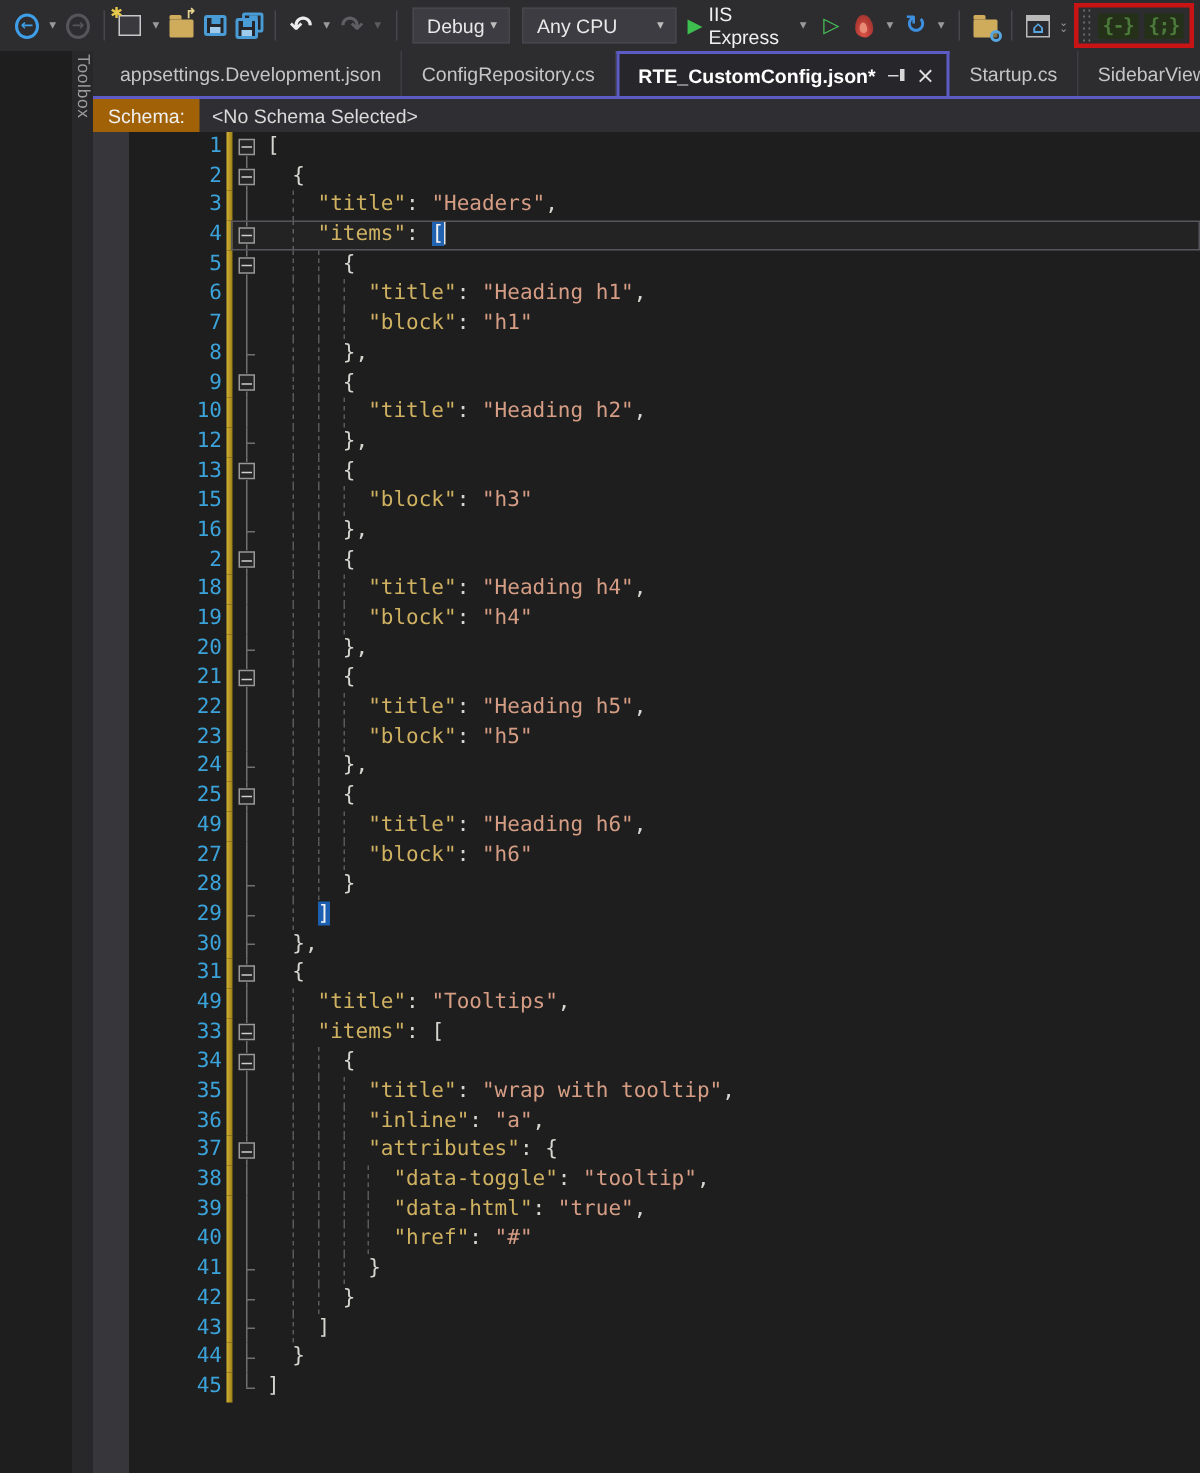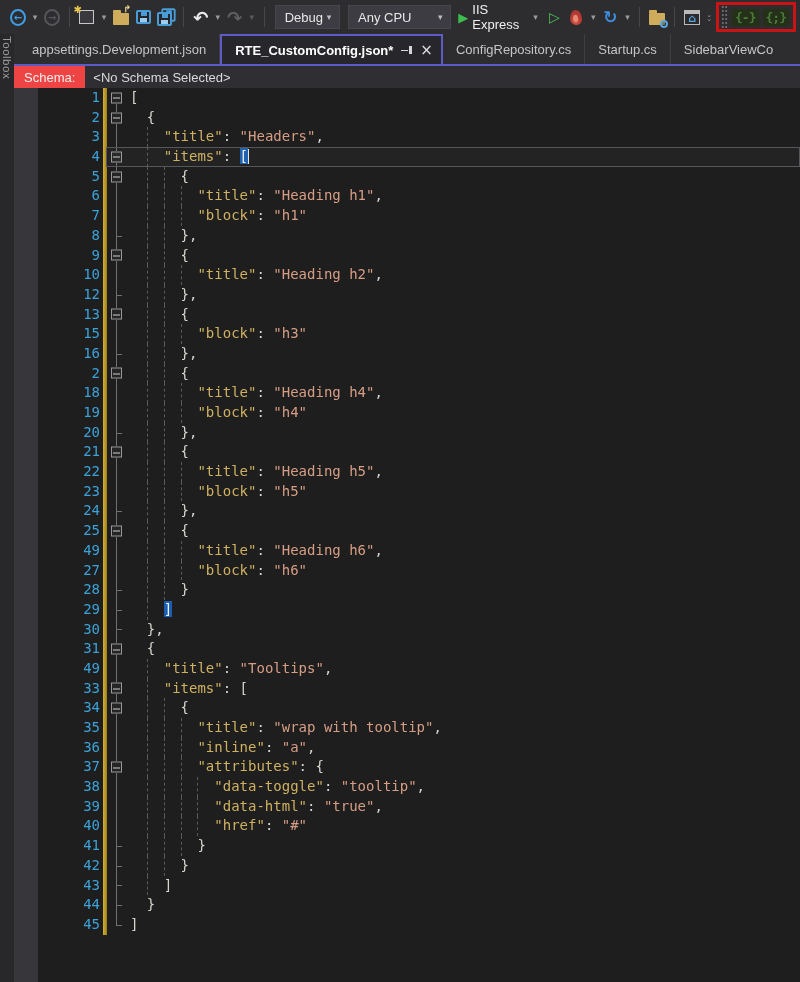--- a/index.html
+++ b/index.html
@@ -57,41 +57,41 @@
     display:flex;align-items:center;justify-content:center;color:#57a6e0;font-size:11px;font-weight:bold;background:#2a2a2e;}
   .ogrip{display:flex;flex-direction:column;align-items:center;line-height:4px;font-size:7px;color:#9a9a9a;margin:0 2px;}
   .annotation{margin-left:auto;display:flex;align-items:center;gap:4px;border:3px solid #c81414;
     height:30px;padding:0 4px 0 2px;}
   .dotcol{width:7px;height:24px;background-image:radial-gradient(#6e6e6e 32%,transparent 34%);
     background-size:3.5px 4px;}
   .braceicon{font-family:"DejaVu Sans Mono",monospace;font-size:13px;font-weight:bold;color:#4c7a3c;
     background:#243018;padding:1px 3px;letter-spacing:-1px;}
 
   
-  .main{flex:1;display:flex;min-height:0;}
+  .main{flex:1;display:flex;min-height:0;margin-left:48px;}
   .rail{width:14px;background:#28282b;display:flex;justify-content:center;flex:0 0 auto;}
   .railtext{writing-mode:vertical-rl;font-size:11.5px;color:#9b9b9b;margin-top:2px;letter-spacing:.5px;}
   .content{flex:1;display:flex;flex-direction:column;min-width:0;}
 
   
   .tabrow{height:32px;background:var(--bg-chrome);display:flex;align-items:stretch;
     border-bottom:2px solid var(--purple);overflow:hidden;flex:0 0 auto;}
   .tab{display:flex;align-items:center;padding:0 13px;font-size:13px;color:#c5c5c5;
     border-right:1px solid #3e3e42;white-space:nowrap;}
   .tab.first{margin-left:5px;}
   .tab.active{border:2px solid var(--purple);border-bottom:none;background:#26262b;color:#fff;
     font-weight:bold;padding:0 8px 0 13px;gap:8px;}
   .pinicon{position:relative;width:11px;height:10px;}
   .pinicon::before{content:"";position:absolute;right:0;top:1px;width:3px;height:8px;background:#d8d8d8;}
   .pinicon::after{content:"";position:absolute;left:0;top:4.5px;width:7px;height:1.5px;background:#d8d8d8;}
   .closeicon{color:#e0e0e0;font-size:15px;font-weight:normal;line-height:1;}
   .tab.clip{border-right:none;}
 
   
-  .schemabar{height:22px;background:#ef4444;display:flex;align-items:center;font-size:13px;flex:0 0 auto;}
+  .schemabar{height:22px;background:#a16207;display:flex;align-items:center;font-size:13px;flex:0 0 auto;}
   .schemalabel{color:#f0f0f0;padding:0 10px;}
   .schemacombo{flex:1;height:22px;background:#2f2f33;color:#dadada;display:flex;align-items:center;
     padding:0 8px;}
 
   
   .editorwrap{flex:1;display:flex;min-height:0;background:var(--bg-editor);}
   .bpmargin{width:24px;background:#37373b;flex:0 0 auto;}
   .editor{flex:1;position:relative;overflow:hidden;font-family:"DejaVu Sans Mono",monospace;}
   .row{display:flex;height:19.7px;line-height:19.7px;font-size:14px;position:relative;}
   .row.cur::after{content:"";position:absolute;left:68px;right:0;top:0;bottom:0;
@@ -209,27 +209,27 @@
   <div class="main">
     <div class="rail">
       <span class="railtext">Toolbox</span>
     </div>
     <div class="content">
 
       <div class="tabrow">
         <div class="tab first">
           <span>appsettings.Development.json</span>
         </div>
+        <div class="tab">
+          <span>ConfigRepository.cs</span>
+        </div>
         <div class="tab active">
           <span>RTE_CustomConfig.json*</span>
           <span class="pinicon"></span>
           <span class="closeicon icon">×</span>
-        </div>
-        <div class="tab">
-          <span>ConfigRepository.cs</span>
         </div>
         <div class="tab">
           <span>Startup.cs</span>
         </div>
         <div class="tab clip">
           <span>SidebarViewCo</span>
         </div>
       </div>
 
       <div class="schemabar">

